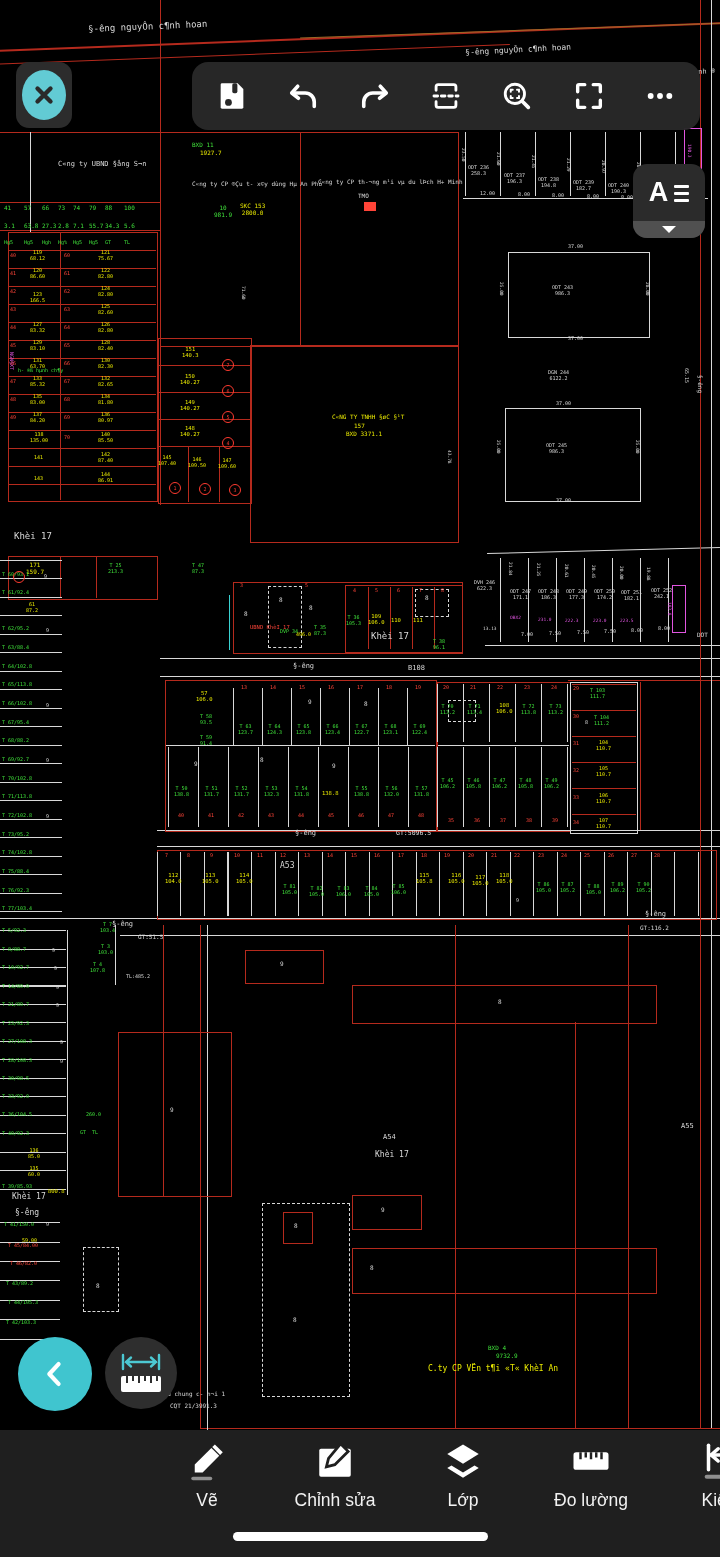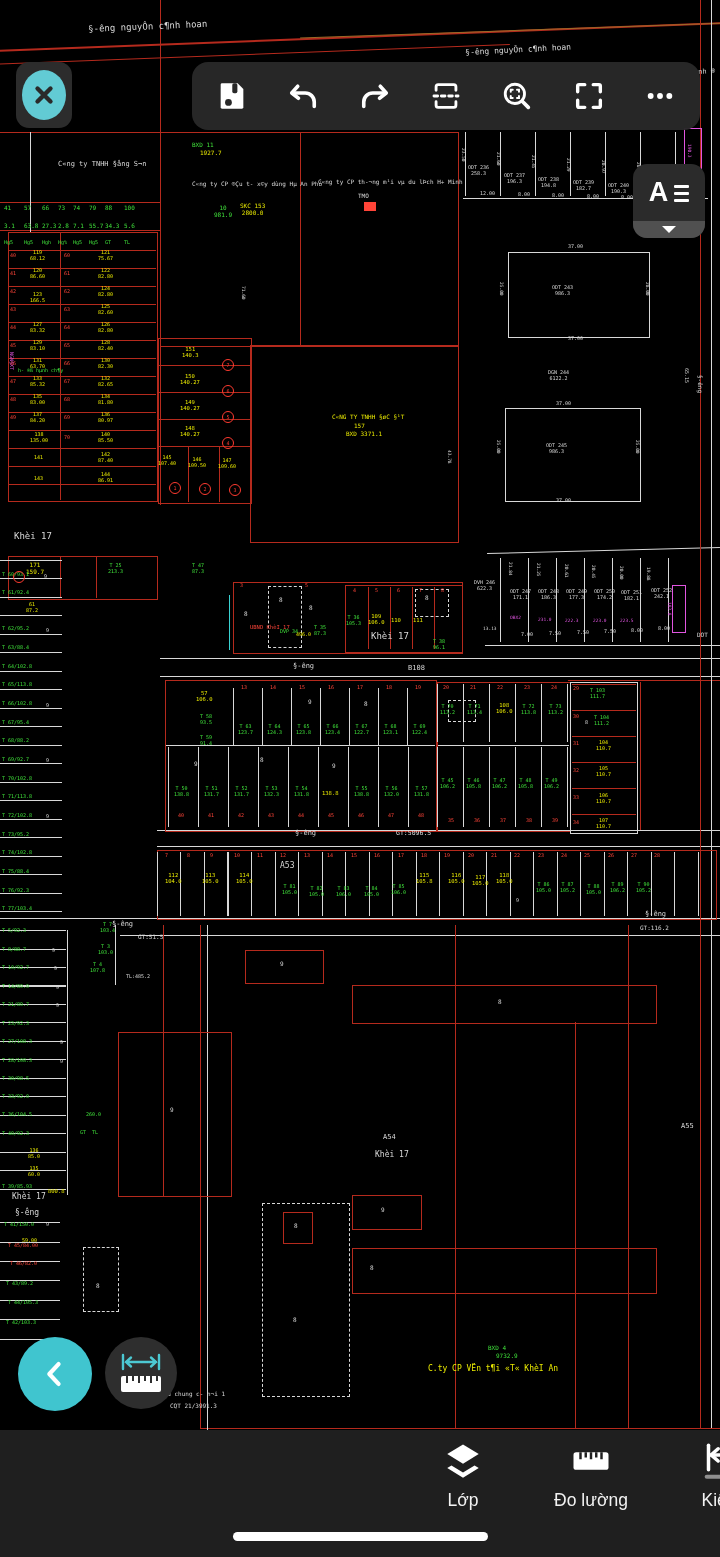--- a/index.html
+++ b/index.html
@@ -150,21 +150,21 @@
       <div class="mt" style="left: 383px; top: 1133px; color: rgb(216, 216, 216); font-size: 7px;">A54</div>
       <div class="mt" style="left: 375px; top: 1150px; color: rgb(216, 216, 216); font-size: 8px;">Khèi 17</div>
       <div class="mt" style="left: 681px; top: 1122px; color: rgb(216, 216, 216); font-size: 7px;">A55</div>
       <div class="mt" style="left: 12px; top: 1192px; color: rgb(216, 216, 216); font-size: 8px;">Khèi 17</div>
       <div class="mt" style="left: 15px; top: 1208px; color: rgb(216, 216, 216); font-size: 8px;">§-êng</div>
       <div class="mt" style="left: 697px; top: 631px; color: rgb(216, 216, 216); font-size: 6px;">DOT</div>
       <div class="mt" style="left: 160px; top: 1390px; color: rgb(216, 216, 216); font-size: 6px;">Khu chung c- n¬i 1</div>
       <div class="mt" style="left: 170px; top: 1402px; color: rgb(216, 216, 216); font-size: 6px;">CQT 21/3991.3</div>
       <div class="mt" style="left: 704px; top: 375px; color: rgb(216, 216, 216); font-size: 6px; transform: rotate(90deg);">§-êng</div>
       <div class="mt" style="left: 689px; top: 368px; color: rgb(216, 216, 216); font-size: 5px; transform: rotate(90deg);">65.15</div>
-      <div class="mt" style="left: 58px; top: 160px; color: rgb(216, 216, 216); font-size: 7px;">C«ng ty TNHH §ång S¬n</div>
+      <div class="mt" style="left: 58px; top: 160px; color: rgb(216, 216, 216); font-size: 7px;">C«ng ty UBND §ång S¬n</div>
       <div class="mt" style="left: 192px; top: 180px; color: rgb(216, 216, 216); font-size: 6px;">C«ng ty CP ®Çu t- x©y dùng Hµ An Phó</div>
       <div class="mt" style="left: 318px; top: 178px; color: rgb(216, 216, 216); font-size: 6px;">C«ng ty CP th-¬ng m¹i vµ du lÞch H÷ Minh</div>
       <div class="mt" style="left: 192px; top: 141px; color: rgb(63, 224, 58); font-size: 6px;">BXD 11</div>
       <div class="mt" style="left: 200px; top: 149px; color: rgb(233, 233, 0); font-size: 6px;">1927.7</div>
       <div class="mt" style="left: 214px; top: 204px; color: rgb(63, 224, 58); font-size: 6px;">10
 981.9</div>
       <div class="mt" style="left: 240px; top: 202px; color: rgb(233, 233, 0); font-size: 6px;">SKC 153
 2800.0</div>
       <div class="mt" style="left: 358px; top: 192px; color: rgb(216, 216, 216); font-size: 6px;">TMO</div>
       <div class="mt" style="left: 332px; top: 413px; color: rgb(233, 233, 0); font-size: 6px;">C«NG TY TNHH §øC §¹T</div>
@@ -716,20 +716,35 @@
     <svg width="44" height="18" viewBox="0 0 44 18" fill="none" stroke="#4cc8d2" stroke-width="2.4" stroke-linecap="round">
       <path d="M4 2v14 M40 2v14 M7 9h30 M12 4.5 7 9l5 4.5 M32 4.5 37 9l-5 4.5"></path>
     </svg>
     <svg width="44" height="20" viewBox="0 0 44 20">
       <rect x="2" y="2" width="40" height="16" rx="2" fill="#fff"></rect>
       <path d="M8 2v7 M14 2v5 M20 2v7 M26 2v5 M32 2v7 M38 2v5" stroke="#2e2e2e" stroke-width="2"></path>
     </svg>
   </button>
 
   <div class="bottombar">
+    <button class="bitem" style="left:147px">
+      <svg width="42" height="42" viewBox="0 0 24 24">
+        <path d="M14.5 4.5l4.5 4.5-9.5 9.5H5v-4.5z" fill="#fff"></path>
+        <path d="M16.5 2.5l4.5 4.5-1.5 1.5-4.5-4.5z" fill="#fff"></path>
+        <rect x="3" y="21" width="12" height="2" rx="1" fill="#8f8f8f"></rect>
+      </svg>
+      <span class="blabel">Vẽ</span>
+    </button>
+    <button class="bitem" style="left:275px">
+      <svg width="42" height="42" viewBox="0 0 24 24">
+        <path d="M4 5h16a1 1 0 0 1 1 1v14a1 1 0 0 1-1 1H4a1 1 0 0 1-1-1V6a1 1 0 0 1 1-1z" fill="#fff"></path>
+        <path d="M15.2 2.2l4.3 4.3-7.6 7.6-4.8 1.2 1.2-4.8z" fill="#fff" stroke="#1f1f1f" stroke-width="1.6"></path>
+      </svg>
+      <span class="blabel">Chỉnh sửa</span>
+    </button>
     <button class="bitem" style="left:403px">
       <svg width="42" height="42" viewBox="0 0 24 24" fill="#fff">
         <path d="M12 2.5 21 8l-9 5.5L3 8z"></path>
         <path d="M12 21.5 3 16l2.4-1.5 6.6 4 6.6-4L21 16z"></path>
       </svg>
       <span class="blabel">Lớp</span>
     </button>
     <button class="bitem" style="left:531px">
       <svg width="44" height="42" viewBox="0 0 24 24">
         <rect x="2" y="7" width="20" height="10" rx="1.5" fill="#fff"></rect>

